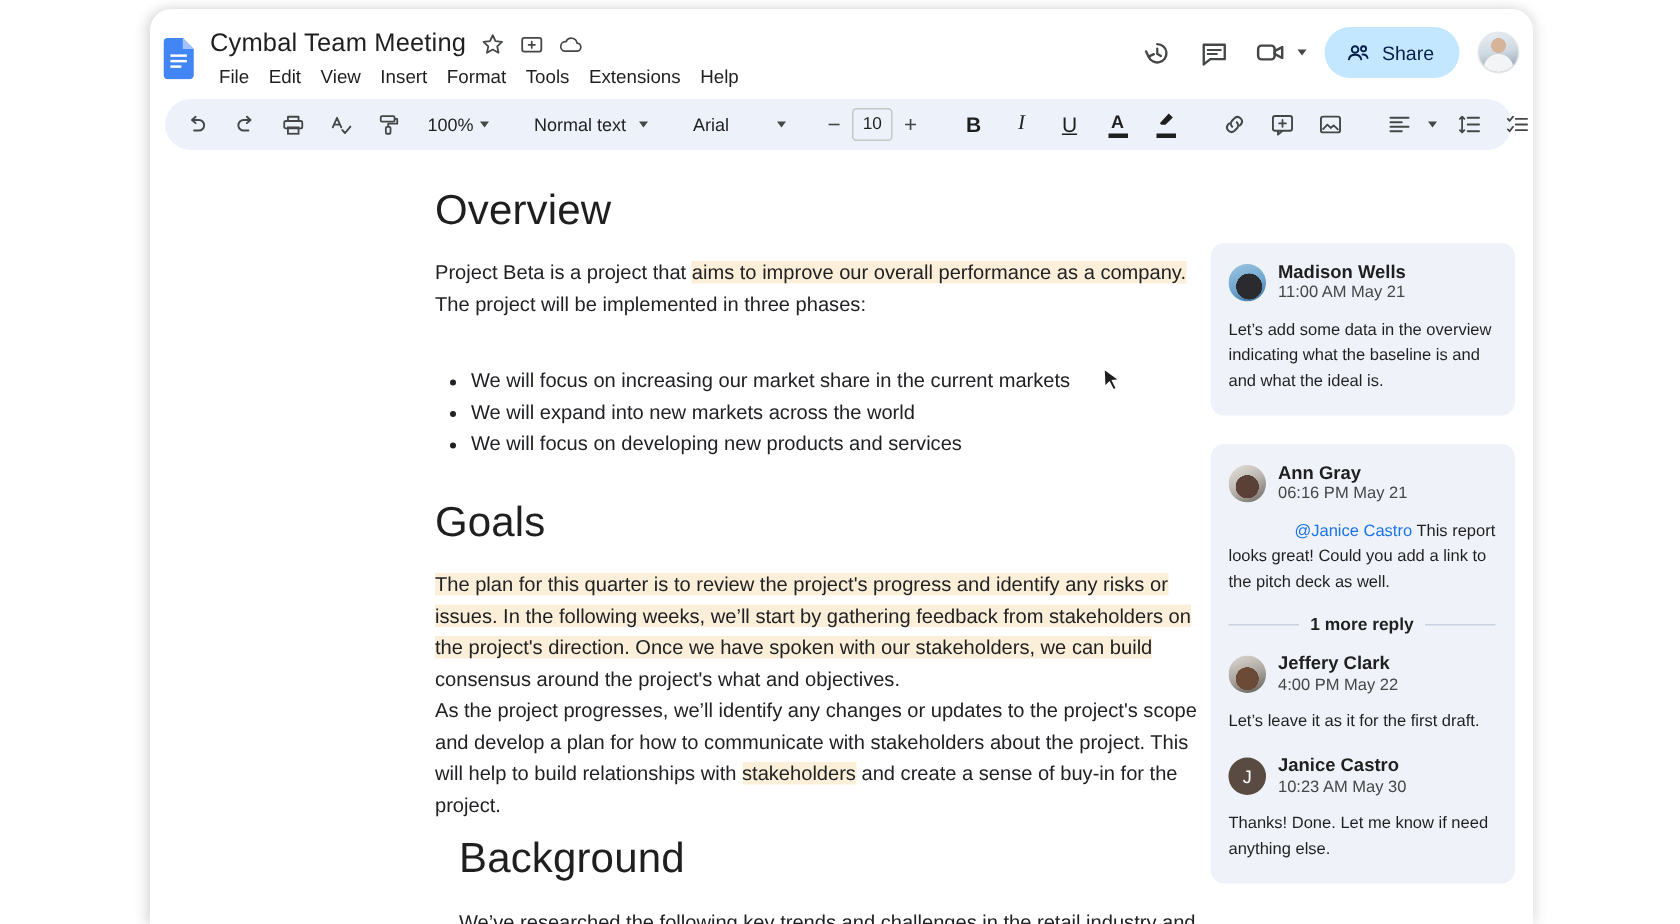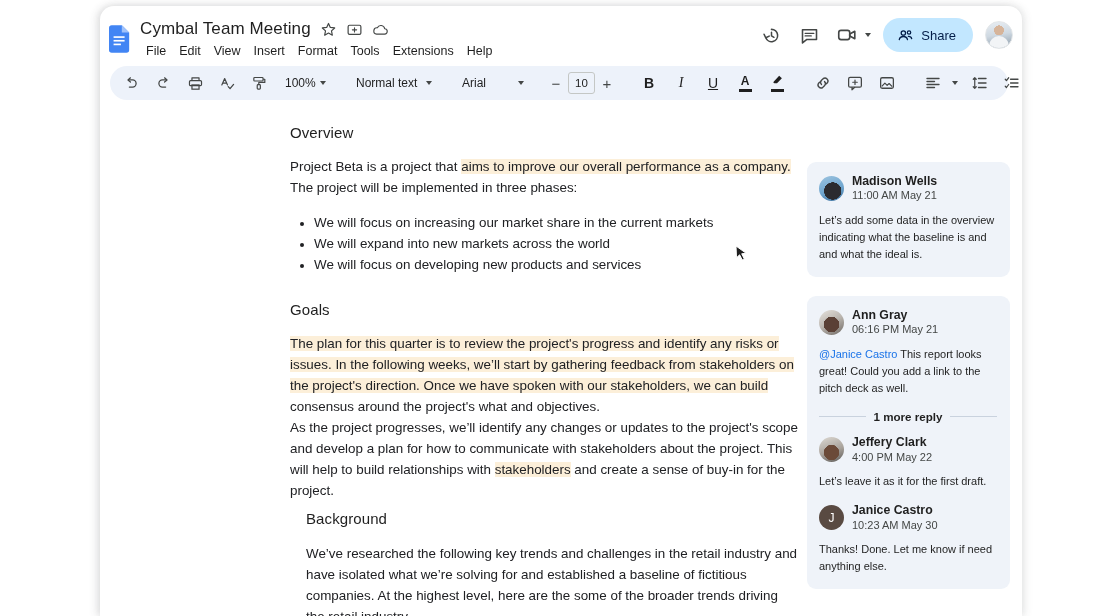--- a/index.html
+++ b/index.html
@@ -98,21 +98,21 @@
     display: flex; align-items: center; justify-content: center; color: #444746; cursor: pointer;
   }
 
   
   .canvas { position: absolute; left: 0; top: 98px; width: 922px; height: 512px; background: #ffffff; }
   .page {
     position: absolute; left: 190px; top: 0; width: 510px;
     color: #202124;
   }
   h1.doc-h {
-    font-size: 15px; font-weight: 400; color: #1f1f1f; letter-spacing: .1px;
+    font-size: 28px; font-weight: 400; color: #1f1f1f; letter-spacing: .1px;
   }
   .para {
     font-size: 13.4px; line-height: 21px; color: #202124;
   }
   .hl { background: #fcefd9; }
   ul.doc-list { margin: 0; padding-left: 24px; list-style: disc; }
   ul.doc-list li { font-size: 13.4px; line-height: 21px; color: #202124; }
   ul.doc-list li::marker { font-size: 12px; }
   .indent { margin-left: 16px; }
 
@@ -131,21 +131,21 @@
   .av-jeffery { background: radial-gradient(circle at 50% 62%, #6b4a38 0 38%, transparent 39%),
                             linear-gradient(160deg,#dedad4 0%, #a8a29b 55%, #5d5a57 100%); }
   .av-letter {
     background: #594a42; color: #ffffff; font-size: 12px; display: flex; align-items: center;
     justify-content: center; font-weight: 400;
   }
   .cmt-meta { line-height: 1.25; min-width: 0; }
   .cmt-name { font-size: 12.3px; color: #1f1f1f; font-weight: bold; white-space: nowrap; }
   .cmt-time { font-size: 11px; color: #444746; white-space: nowrap; }
   .cmt-body { font-size: 11px; line-height: 17px; color: #1f1f1f; }
-  .mention { color: #1a73e8; }
+  .mention { color: #1a73e8; margin-left: 44px; }
   .more-replies { display: flex; align-items: center; gap: 8px; margin: 13px 0 12px; }
   .mr-line { flex: 1; height: 1px; background: #c9d2de; }
   .mr-text { font-size: 11.6px; color: #1f1f1f; font-weight: bold; white-space: nowrap; cursor: pointer; }
   .reply-block { margin-top: 13px; }
 
   
   .cursor { position: absolute; left: 735px; top: 245px; width: 13px; height: 18px; pointer-events: none; }
 </style>
 </head>
 <body>
@@ -422,21 +422,21 @@
     <div class="canvas">
       <div class="page">
 
         <h1 class="doc-h" style="margin-top:20px;">Overview</h1>
 
         <p class="para" style="margin-top:15px;">
           <span>Project Beta is a project that </span><span class="hl">aims to improve our overall performance as a company.</span>
         </p>
         <p class="para">The project will be implemented in three phases:</p>
 
-        <ul class="doc-list" style="margin-top:14px;">
+        <ul class="doc-list" style="margin-top:30px;">
           <li>We will focus on increasing our market share in the current markets</li>
           <li>We will expand into new markets across the world</li>
           <li>We will focus on developing new products and services</li>
         </ul>
 
         <h1 class="doc-h" style="margin-top:26px;">Goals</h1>
 
         <p class="para" style="margin-top:15px;">
           <span class="hl">The plan for this quarter is to review the project's progress and identify any risks or issues. In the following weeks, we’ll start by gathering feedback from stakeholders on the project's direction. Once we have spoken with our stakeholders, we can build</span><span> consensus around the project's what and objectives.</span>
         </p>

